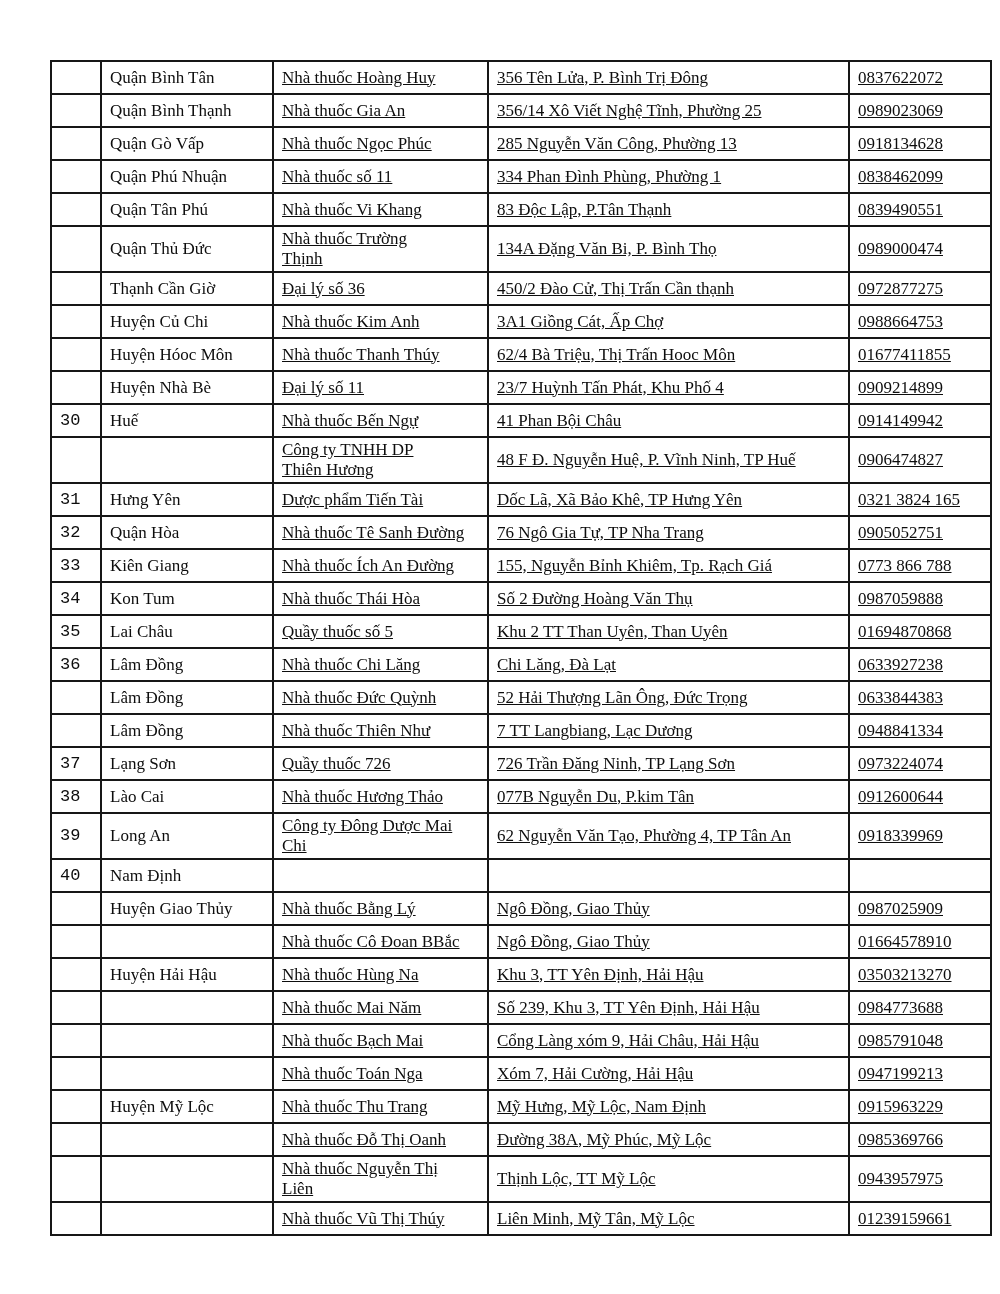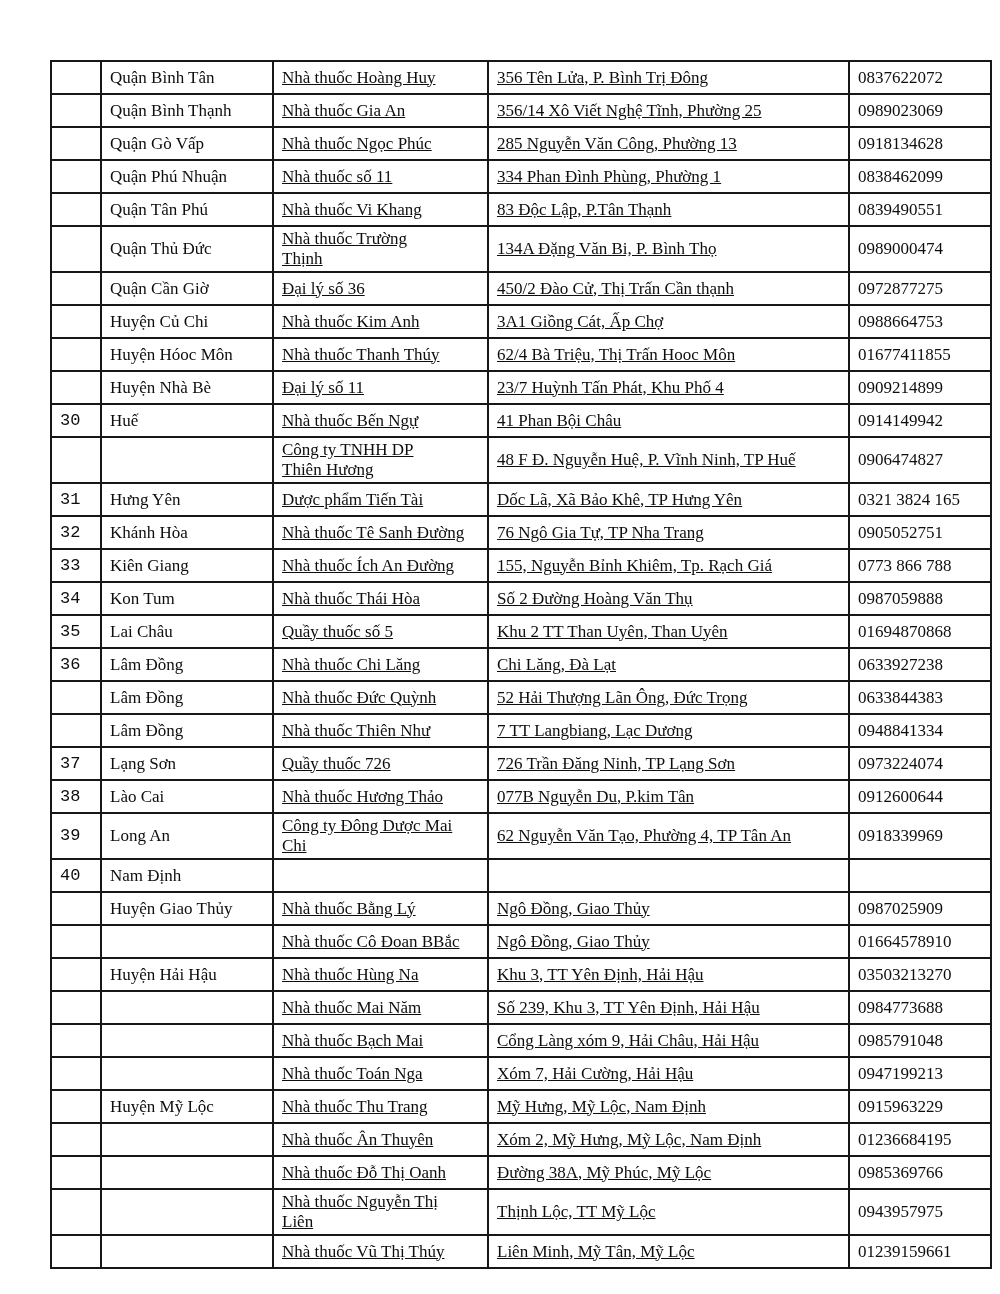--- a/index.html
+++ b/index.html
@@ -35,21 +35,21 @@
   }
   col.c-stt      { width: 50px;  }
   col.c-district { width: 172px; }
   col.c-store    { width: 215px; }
   col.c-address  { width: 361px; }
   col.c-phone    { width: 142px; }
   td.col-stt      { padding-left: 7px;  white-space: nowrap; font-family: Liberation Mono, monospace; }
   td.col-district { white-space: nowrap; margin-left: 44px; }
   td.col-store    { white-space: pre-line; text-decoration: underline; }
   td.col-address  { padding-left: 6px; padding-right: 3px; white-space: nowrap; text-decoration: underline; }
-  td.col-phone    { padding-left: 13px; white-space: nowrap; }
+  td.col-phone    { padding-left: 13px; white-space: nowrap; text-decoration: underline; }
 </style>
 </head>
 <body>
 
 <div class="page">
   <table class="listing">
     <colgroup>
       <col class="c-stt">
       <col class="c-district">
       <col class="c-store">
@@ -95,21 +95,21 @@
         <tr>
           <td class="col-stt"></td>
           <td class="col-district">Quận Thủ Đức</td>
           <td class="col-store">Nhà thuốc Trường
 Thịnh</td>
           <td class="col-address">134A Đặng Văn Bi, P. Bình Thọ</td>
           <td class="col-phone">0989000474</td>
         </tr>
         <tr>
           <td class="col-stt"></td>
-          <td class="col-district">Quận Cần Giờ</td>
+          <td class="col-district">Thạnh Cần Giờ</td>
           <td class="col-store">Đại lý số 36</td>
           <td class="col-address">450/2 Đào Cử, Thị Trấn Cần thạnh</td>
           <td class="col-phone">0972877275</td>
         </tr>
         <tr>
           <td class="col-stt"></td>
           <td class="col-district">Huyện Củ Chi</td>
           <td class="col-store">Nhà thuốc Kim Anh</td>
           <td class="col-address">3A1 Giồng Cát, Ấp Chợ</td>
           <td class="col-phone">0988664753</td>
@@ -145,21 +145,21 @@
         </tr>
         <tr>
           <td class="col-stt">31</td>
           <td class="col-district">Hưng Yên</td>
           <td class="col-store">Dược phẩm Tiến Tài</td>
           <td class="col-address">Dốc Lã, Xã Bảo Khê, TP Hưng Yên</td>
           <td class="col-phone">0321 3824 165</td>
         </tr>
         <tr>
           <td class="col-stt">32</td>
-          <td class="col-district">Khánh Hòa</td>
+          <td class="col-district">Quận Hòa</td>
           <td class="col-store">Nhà thuốc Tê Sanh Đường</td>
           <td class="col-address">76 Ngô Gia Tự, TP Nha Trang</td>
           <td class="col-phone">0905052751</td>
         </tr>
         <tr>
           <td class="col-stt">33</td>
           <td class="col-district">Kiên Giang</td>
           <td class="col-store">Nhà thuốc Ích An Đường</td>
           <td class="col-address">155, Nguyễn Bỉnh Khiêm, Tp. Rạch Giá</td>
           <td class="col-phone">0773 866 788</td>
@@ -273,27 +273,20 @@
         <tr>
           <td class="col-stt"></td>
           <td class="col-district">Huyện Mỹ Lộc</td>
           <td class="col-store">Nhà thuốc Thu Trang</td>
           <td class="col-address">Mỹ Hưng, Mỹ Lộc, Nam Định</td>
           <td class="col-phone">0915963229</td>
         </tr>
         <tr>
           <td class="col-stt"></td>
           <td class="col-district"></td>
-          <td class="col-store">Nhà thuốc Ân Thuyên</td>
-          <td class="col-address">Xóm 2, Mỹ Hưng, Mỹ Lộc, Nam Định</td>
-          <td class="col-phone">01236684195</td>
-        </tr>
-        <tr>
-          <td class="col-stt"></td>
-          <td class="col-district"></td>
           <td class="col-store">Nhà thuốc Đỗ Thị Oanh</td>
           <td class="col-address">Đường 38A, Mỹ Phúc, Mỹ Lộc</td>
           <td class="col-phone">0985369766</td>
         </tr>
         <tr>
           <td class="col-stt"></td>
           <td class="col-district"></td>
           <td class="col-store">Nhà thuốc Nguyễn Thị
 Liên</td>
           <td class="col-address">Thịnh Lộc, TT Mỹ Lộc</td>

